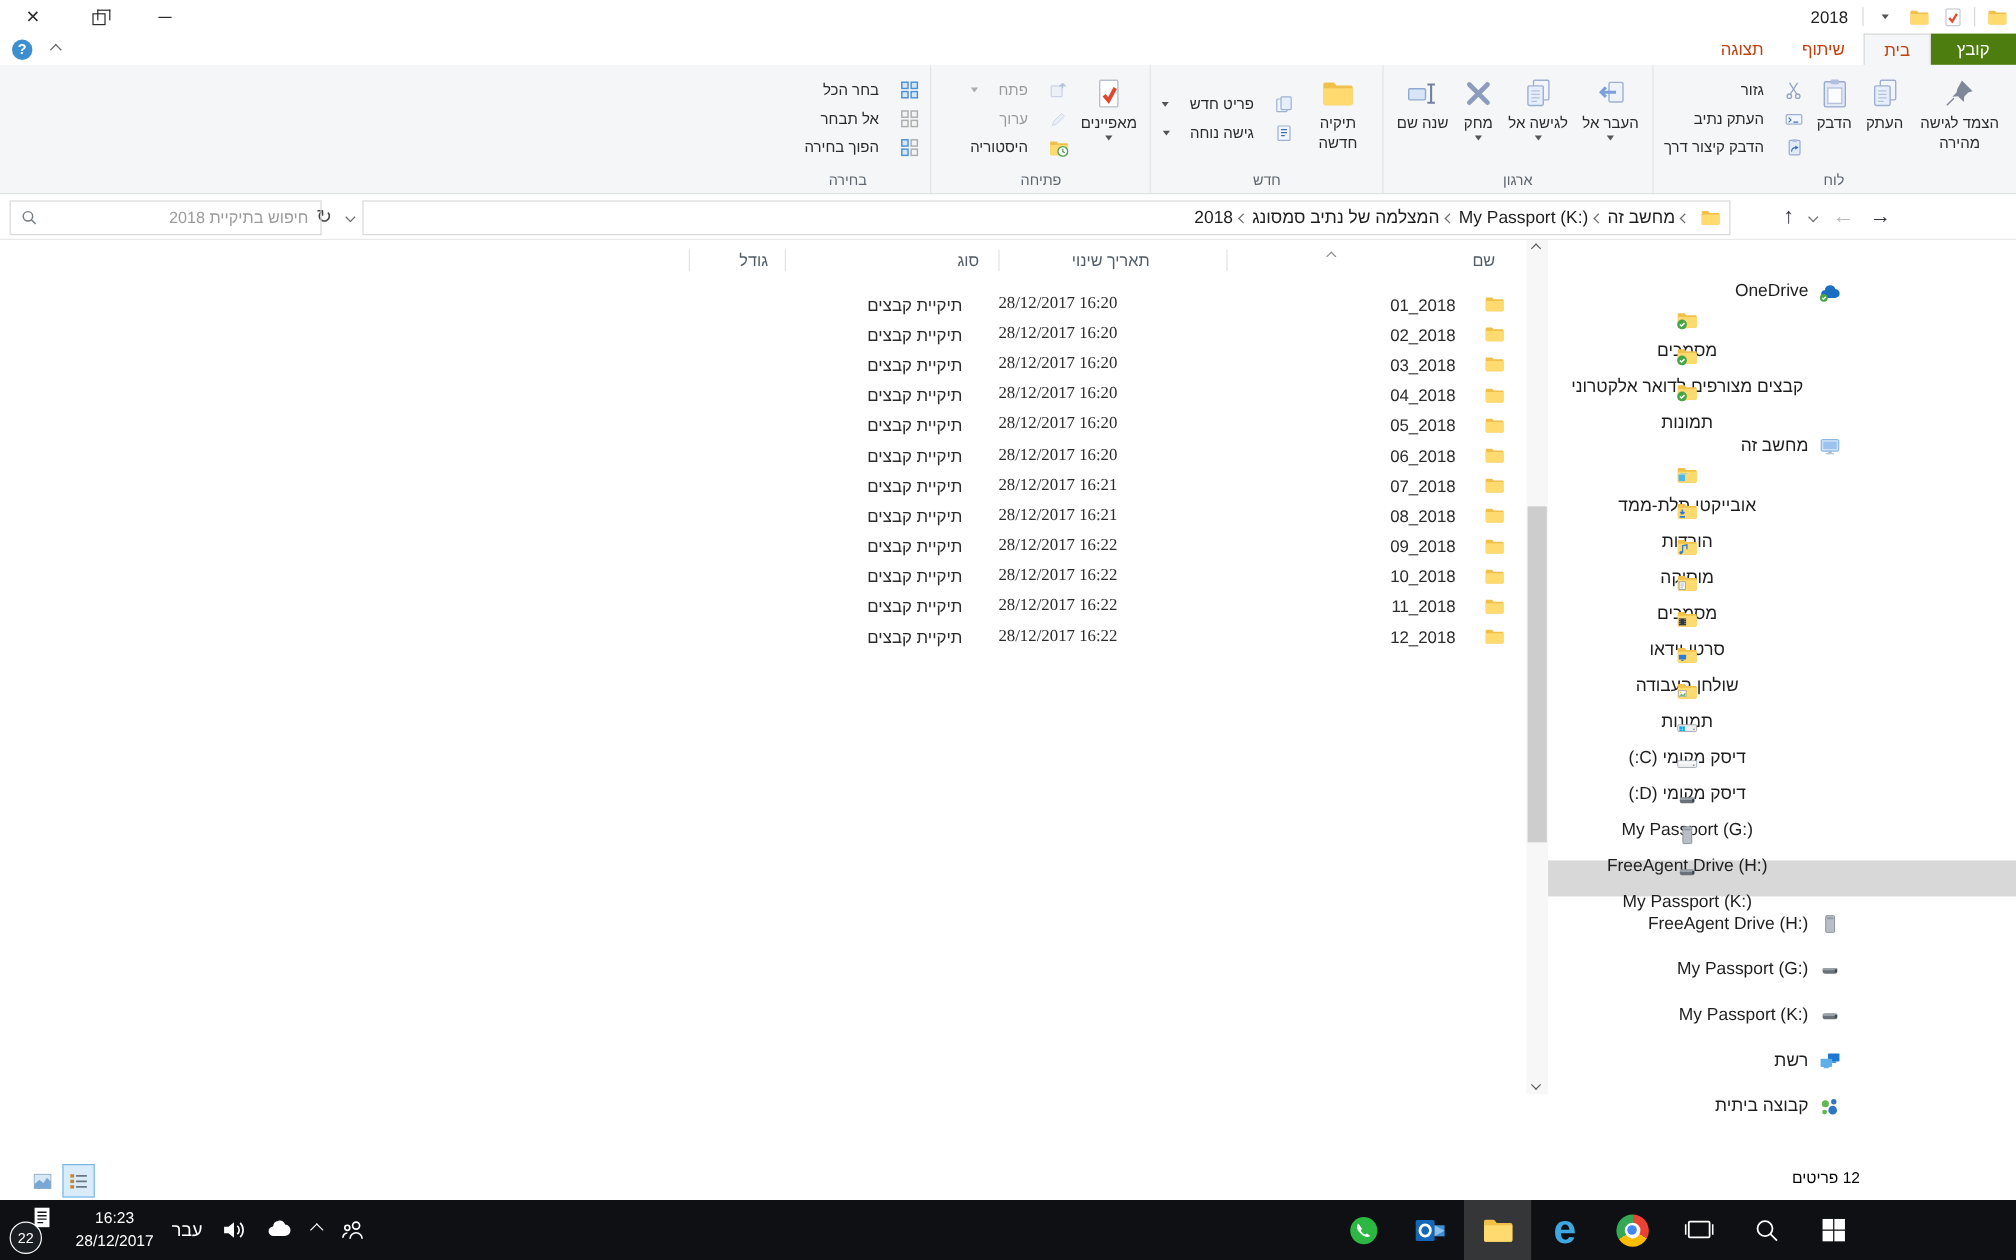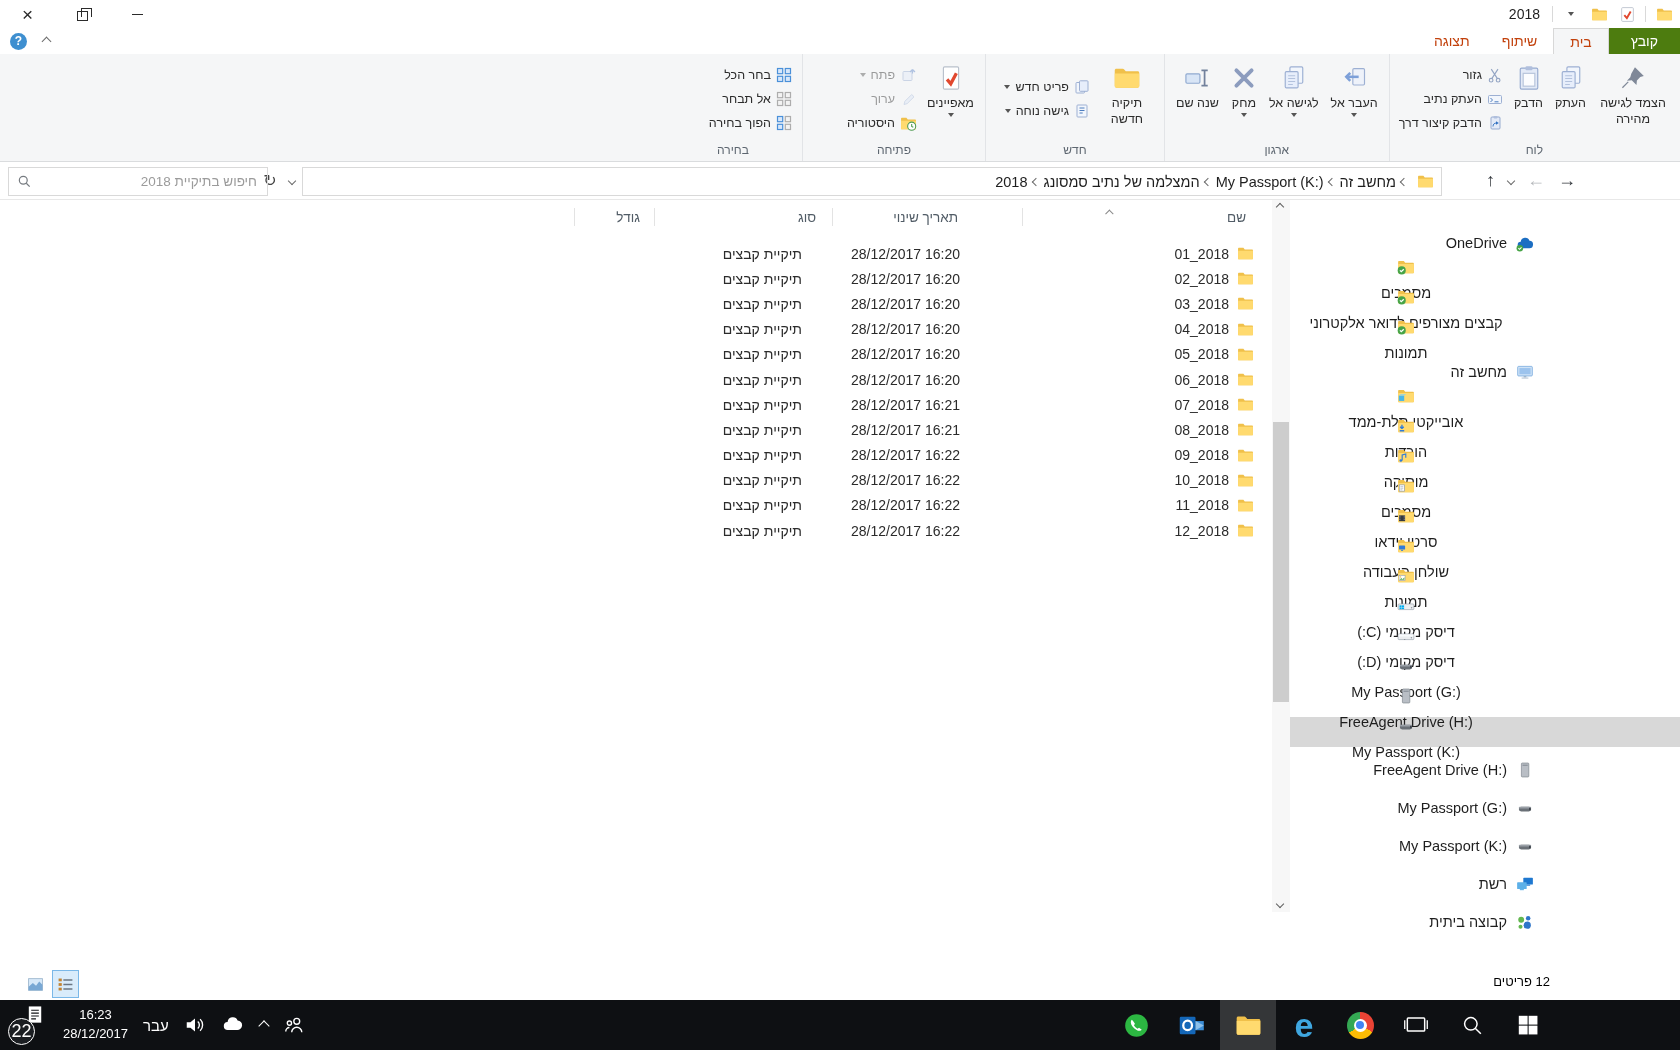--- a/index.html
+++ b/index.html
@@ -36,21 +36,21 @@
   .ribbon{height:107px;background:#f5f6f7;border-bottom:1px solid #dadcde;display:flex;padding:0 1px;flex:0 0 auto;}
   .rgroup{display:flex;flex-direction:column;padding:2px 5px 0;}
   .rgroup + .rgroup{border-right:1px solid #e2e4e7;}
   .rgroup-body{flex:1;display:flex;align-items:stretch;}
   .rgroup-label{height:19px;text-align:center;font-size:12px;color:#5d6670;line-height:16px;}
   .rbtn-big{display:flex;flex-direction:column;align-items:center;padding:4px 6px 1px;font-size:12.5px;line-height:1.25;text-align:center;color:#2b2b2b;border-radius:2px;}
   .rbtn-big .ic{height:36px;display:flex;align-items:center;justify-content:center;}
   .rbtn-big .lbl{max-width:52px;}
   .rbtn-big .lbl.wide{max-width:70px;}
   .rbtn-small-col{display:flex;flex-direction:column;justify-content:center;gap:4px;padding:0 4px;}
-  .rbtn-small{display:flex;align-items:center;gap:5px;font-size:12.5px;color:#2b2b2b;height:20px;white-space:nowrap;}
+  .rbtn-small{display:flex;align-items:center;gap:17px;font-size:12.5px;color:#2b2b2b;height:20px;white-space:nowrap;}
   .rbtn-small .sic{width:17px;height:17px;display:flex;align-items:center;justify-content:center;}
   .rbtn-small.disabled,.rbtn-big.disabled{opacity:.45;}
   .caret-under{margin-top:1px;}
   
   .addressrow{height:37px;position:relative;background:#fff;border-bottom:1px solid #e8e8e8;flex:0 0 auto;}
   .nav-arrows{position:absolute;right:104px;top:0;height:37px;display:flex;align-items:center;gap:13px;direction:ltr;}
   .nav-ar{font-size:18px;color:#33373c;}
   .nav-ar.disabled{color:#b7babd;}
   .addr-field{position:absolute;left:302px;right:238px;top:5px;height:27px;border:1px solid #d9d9d9;background:#fff;display:flex;align-items:center;padding:0 7px;gap:6px;font-size:14.5px;overflow:hidden;}
   .crumb{padding:0 2px;white-space:nowrap;}
@@ -83,36 +83,36 @@
   .hcell{position:relative;height:100%;display:flex;align-items:center;}
   .hcell::after{content:"";position:absolute;left:0;top:8px;bottom:8px;width:1px;background:#e3e3e3;}
   .hcell.h-name{padding-right:26px;margin-left:22px;}
   .hcell.h-date{padding-right:42px;}
   .hcell.h-type{padding-right:16px;}
   .hcell.h-size{padding-right:14px;}
   .sort-ind{position:absolute;top:4px;right:160px;}
   .sort-ind .chev{width:4.5px;height:4.5px;border-color:#8a8a8a;}
   #file-rows{padding-top:7px;}
   .frow{display:grid;grid-template-columns:272px 168px 178px 80px 1fr;height:25.2px;align-items:center;font-size:14px;color:#2b2b2b;}
-  .c-name{display:flex;align-items:center;gap:8px;padding-right:18px;}
-  .c-date{direction:ltr;text-align:right;padding-right:40px;color:#2b2b2b;}
+  .c-name{display:flex;align-items:center;gap:24px;padding-right:18px;}
+  .c-date{direction:ltr;text-align:left;padding-right:40px;color:#2b2b2b;font-family:Liberation Serif, serif;}
   .c-type{padding-right:30px;}
   .f-ic{width:17px;height:17px;display:flex;align-items:center;}
   
   .statusbar{height:34px;position:relative;flex:0 0 auto;}
   .status-count{position:absolute;right:130px;top:8px;font-size:13px;color:#000000;}
   .view-toggles{position:absolute;left:22px;top:4px;display:flex;gap:3px;direction:ltr;}
   .vt-btn{width:25px;height:26px;display:flex;align-items:center;justify-content:center;border:1px solid transparent;}
   .vt-btn.selected{border-color:#7ab8e8;background:#d9ecfb;}
   
   .taskbar{position:absolute;left:0;right:0;bottom:0;height:50px;background:#0e1013;direction:ltr;color:#fff;}
   .tray{position:absolute;left:8px;top:0;height:50px;display:flex;align-items:center;gap:15px;}
   .tray-badge{position:relative;width:40px;height:40px;}
   .tray-badge .doc{position:absolute;right:2px;top:0;}
-  .badge-circ{position:absolute;left:0;bottom:0;width:25px;height:25px;border-radius:50%;background:#1b1e22;border:1.6px solid #fff;color:#fff;font-size:18px;display:flex;align-items:center;justify-content:center;}
+  .badge-circ{position:absolute;left:0;bottom:0;width:25px;height:25px;border-radius:50%;background:#1b1e22;border:1.6px solid #fff;color:#fff;font-size:12px;display:flex;align-items:center;justify-content:center;}
   .clock{font-size:13px;line-height:1.45;text-align:center;}
   .tb-lang{font-size:15px;}
   .tb-chev .chev{border-color:#fff;width:7px;height:7px;}
   .apps{position:absolute;left:1108px;top:0;height:50px;display:flex;}
   .app{width:56px;height:50px;display:flex;align-items:center;justify-content:center;}
   .app.active{background:rgba(255,255,255,.16);}
   .edge-glyph{font-size:34px;font-weight:bold;color:#3fa7e0;line-height:1;}
   .chrome-ic{position:relative;width:27px;height:27px;border-radius:50%;display:inline-block;
     background:conic-gradient(#ea4335 0 33%,#fbbc05 0 66%,#34a853 0 100%);}
   .chrome-ic::before{content:"";position:absolute;inset:7px;background:#fff;border-radius:50%;}

